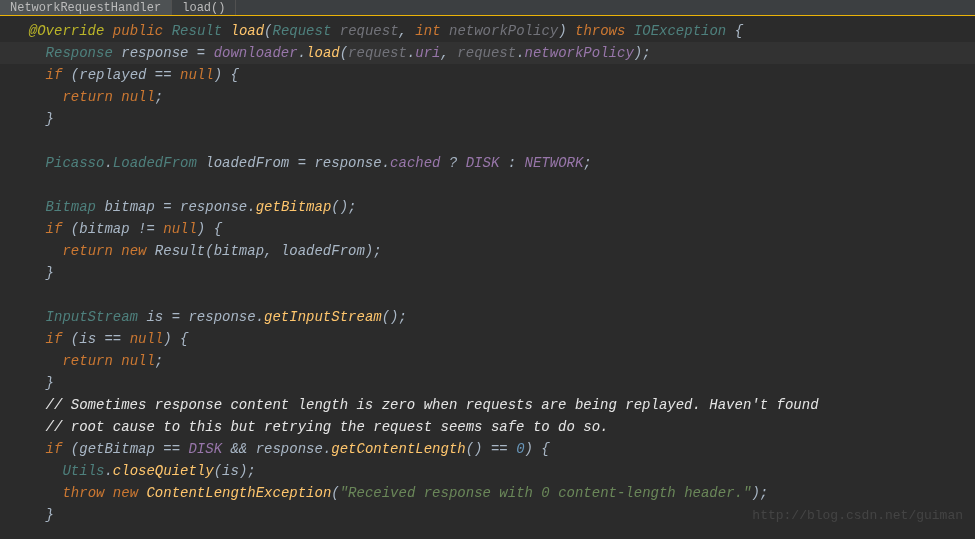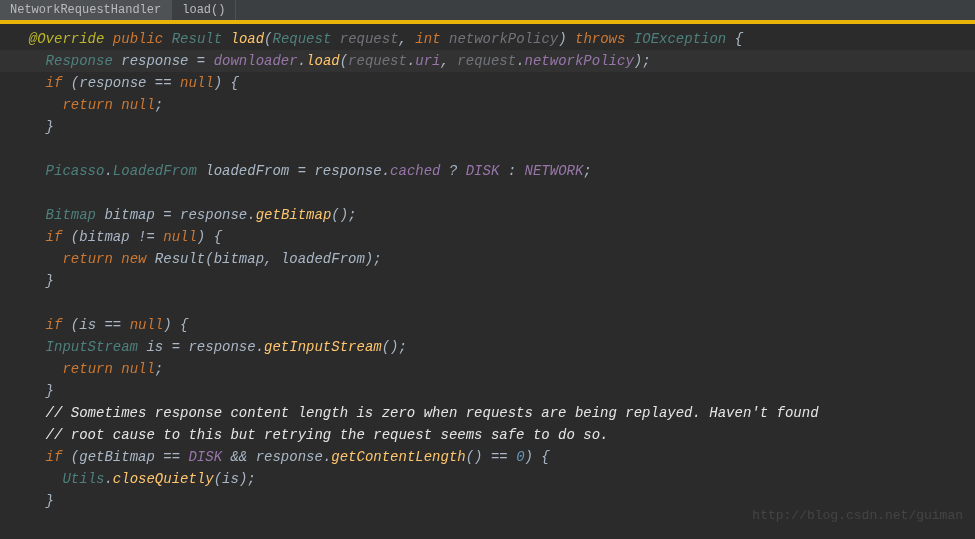--- a/index.html
+++ b/index.html
@@ -9,23 +9,23 @@
       font-family: 'Consolas', 'Monaco', 'Courier New', monospace;
       font-size: 14px;
       width: 975px;
       height: 539px;
       overflow: hidden;
     }
     .breadcrumb {
       background: #3c3f41;
       padding: 0;
       display: flex;
-      height: 24px;
+      height: 16px;
       align-items: stretch;
-      border-bottom: 4px solid #eab308;
+      border-bottom: 1px solid #eab308;
     }
     .breadcrumb-item {
       padding: 3px 10px;
       color: #bbbbbb;
       font-size: 12px;
       border-right: 1px solid #515151;
       display: flex;
       align-items: center;
     }
     .breadcrumb-item:first-child {
@@ -69,35 +69,36 @@
 <body>
 
 <div class="breadcrumb">
   <div class="breadcrumb-item">NetworkRequestHandler</div>
   <div class="breadcrumb-item">load()</div>
 </div>
 
 <div class="code-area" id="code-area">
     <div class="code-line"><span>  </span><span class="annotation">@Override</span><span class="punct"> </span><span class="kw">public</span><span class="punct"> </span><span class="type">Result</span><span class="punct"> </span><span class="method">load</span><span class="punct">(</span><span class="type">Request</span><span class="punct"> </span><span class="param">request</span><span class="punct">, </span><span class="kw">int</span><span class="punct"> </span><span class="param">networkPolicy</span><span class="punct">) </span><span class="kw">throws</span><span class="punct"> </span><span class="exception">IOException</span><span class="punct"> {</span></div>
     <div class="code-line highlighted"><span>    </span><span class="type">Response</span><span class="punct"> response = </span><span class="field">downloader</span><span class="punct">.</span><span class="method">load</span><span class="punct">(</span><span class="param">request</span><span class="punct">.</span><span class="field">uri</span><span class="punct">, </span><span class="param">request</span><span class="punct">.</span><span class="field">networkPolicy</span><span class="punct">);</span></div>
-    <div class="code-line"><span>    </span><span class="kw">if</span><span class="punct"> (response == </span><span class="kw">null</span><span class="punct">) {</span></div>
+    <div class="code-line"><span>    </span><span class="kw">if</span><span class="punct"> (replayed == </span><span class="kw">null</span><span class="punct">) {</span></div>
     <div class="code-line"><span>      </span><span class="kw">return null</span><span class="punct">;</span></div>
     <div class="code-line"><span>    </span><span class="punct">}</span></div>
     <div class="code-line">    &nbsp;</div>
     <div class="code-line"><span>    </span><span class="type">Picasso</span><span class="punct">.</span><span class="type">LoadedFrom</span><span class="punct"> loadedFrom = response.</span><span class="field">cached</span><span class="punct"> ? </span><span class="static-field">DISK</span><span class="punct"> : </span><span class="static-field">NETWORK</span><span class="punct">;</span></div>
     <div class="code-line">    &nbsp;</div>
     <div class="code-line"><span>    </span><span class="type">Bitmap</span><span class="punct"> bitmap = response.</span><span class="method">getBitmap</span><span class="punct">();</span></div>
     <div class="code-line"><span>    </span><span class="kw">if</span><span class="punct"> (bitmap != </span><span class="kw">null</span><span class="punct">) {</span></div>
     <div class="code-line"><span>      </span><span class="kw">return new</span><span class="punct"> Result(bitmap, loadedFrom);</span></div>
     <div class="code-line"><span>    </span><span class="punct">}</span></div>
     <div class="code-line">    &nbsp;</div>
+    <div class="code-line"><span>    </span><span class="type">InputStream</span><span class="punct"> is = response.</span><span class="method">getInputStream</span><span class="punct">();</span></div>
     <div class="code-line"><span>    </span><span class="kw">if</span><span class="punct"> (is == </span><span class="kw">null</span><span class="punct">) {</span></div>
-    <div class="code-line"><span>    </span><span class="type">InputStream</span><span class="punct"> is = response.</span><span class="method">getInputStream</span><span class="punct">();</span></div>
     <div class="code-line"><span>      </span><span class="kw">return null</span><span class="punct">;</span></div>
     <div class="code-line"><span>    </span><span class="punct">}</span></div>
     <div class="code-line"><span>    </span><span class="comment">// Sometimes response content length is zero when requests are being replayed. Haven't found</span></div>
     <div class="code-line"><span>    </span><span class="comment">// root cause to this but retrying the request seems safe to do so.</span></div>
     <div class="code-line"><span>    </span><span class="kw">if</span><span class="punct"> (getBitmap == </span><span class="static-field">DISK</span><span class="punct"> &amp;&amp; response.</span><span class="method">getContentLength</span><span class="punct">() == </span><span class="num">0</span><span class="punct">) {</span></div>
     <div class="code-line"><span>      </span><span class="type">Utils</span><span class="punct">.</span><span class="method">closeQuietly</span><span class="punct">(is);</span></div>
+    <div class="code-line"><span>      </span><span class="kw">throw new</span><span class="punct"> </span><span class="method">ContentLengthException</span><span class="punct">(</span><span class="str">"Received response with 0 content-length header."</span><span class="punct">);</span></div>
     <div class="code-line"><span>    </span><span class="punct">}</span></div>
   </div>
 
 <div class="watermark">http://blog.csdn.net/guiman</div>
 
 </body></html>

